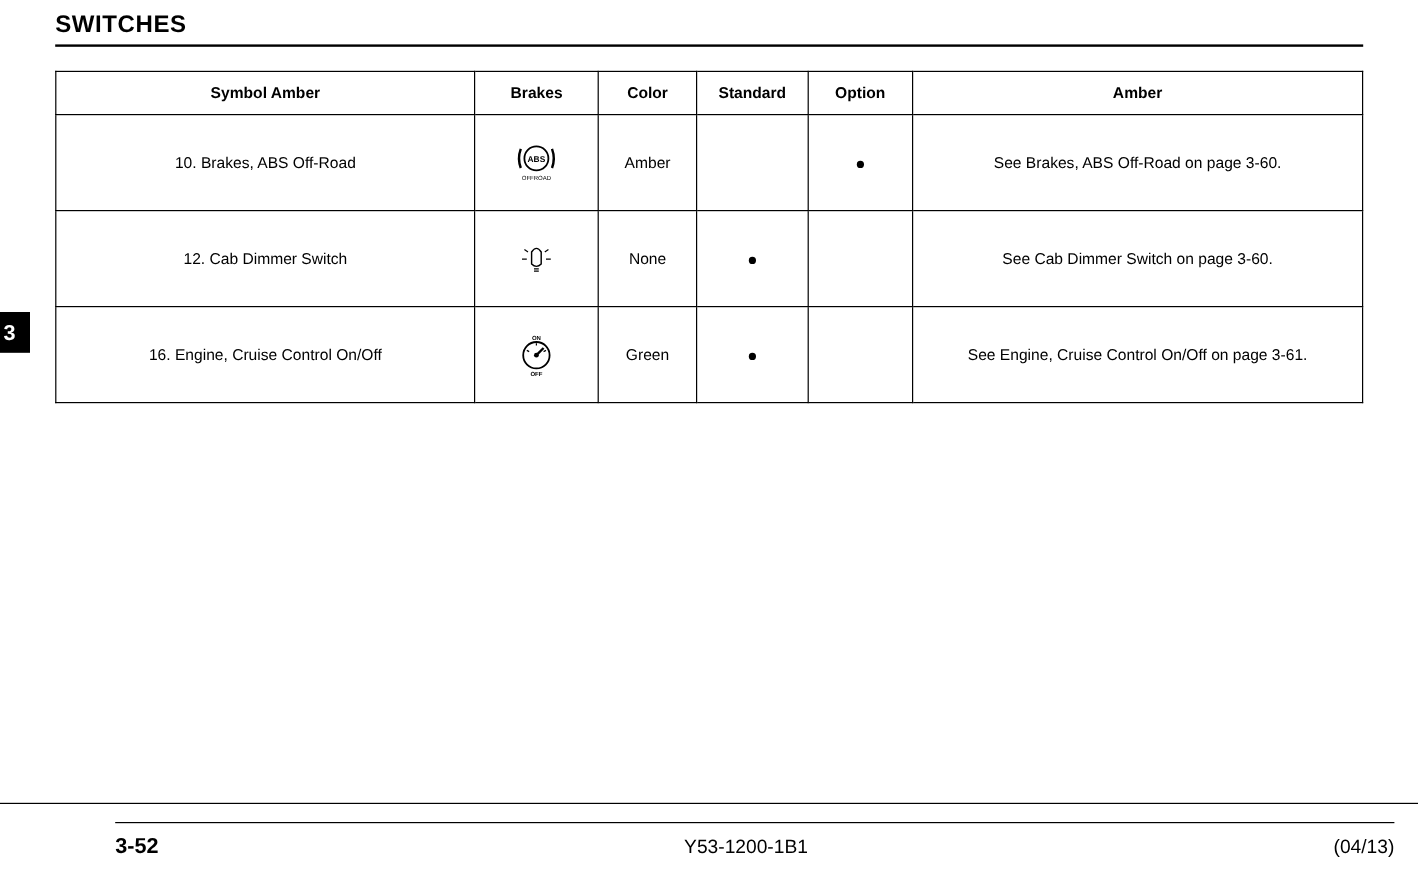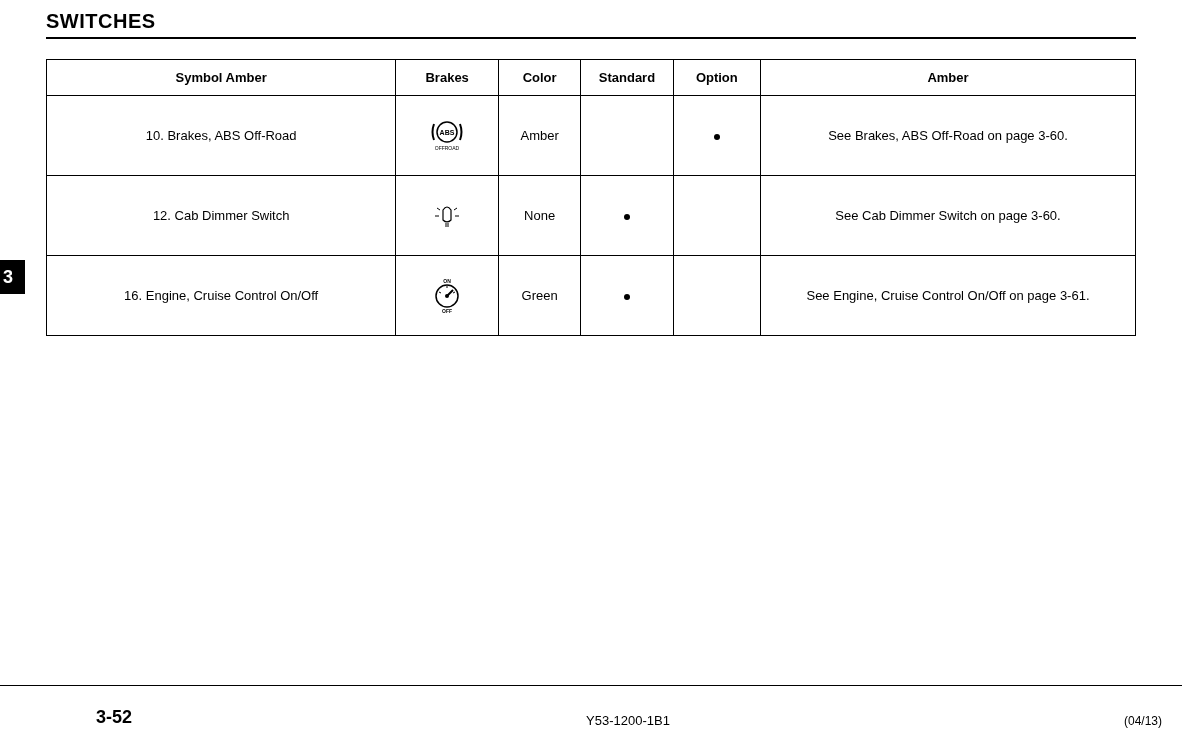--- a/index.html
+++ b/index.html
@@ -86,21 +86,21 @@
     border-radius: 50%;
   }
   .icon {
     display: inline-block;
     width: 36px;
     height: 36px;
     vertical-align: middle;
   }
   .footer {
     position: absolute;
-    bottom: 4px;
+    bottom: 16px;
     left: 0;
     right: 0;
     padding: 0 20px 0 96px;
     border-top: 1px solid #000;
     display: flex;
     justify-content: space-between;
     align-items: flex-end;
     font-size: 12px;
   }
   .footer-rule {
@@ -108,24 +108,24 @@
     left: 96px;
     right: 20px;
     bottom: 46px;
     border-top: 1px solid #000;
   }
   .footer .pg {
     font-weight: bold;
     font-size: 18px;
   }
   .footer .doc {
-    font-size: 13px;
+    font-size: 16px;
   }
   .footer .date {
-    font-size: 12px;
+    font-size: 16px;
     margin-top: 28px;
   }
 </style>
 </head>
 <body>
 
 <div class="page">
   <div class="chapter-tab">3</div>
 
   <h1 class="title">SWITCHES</h1>

